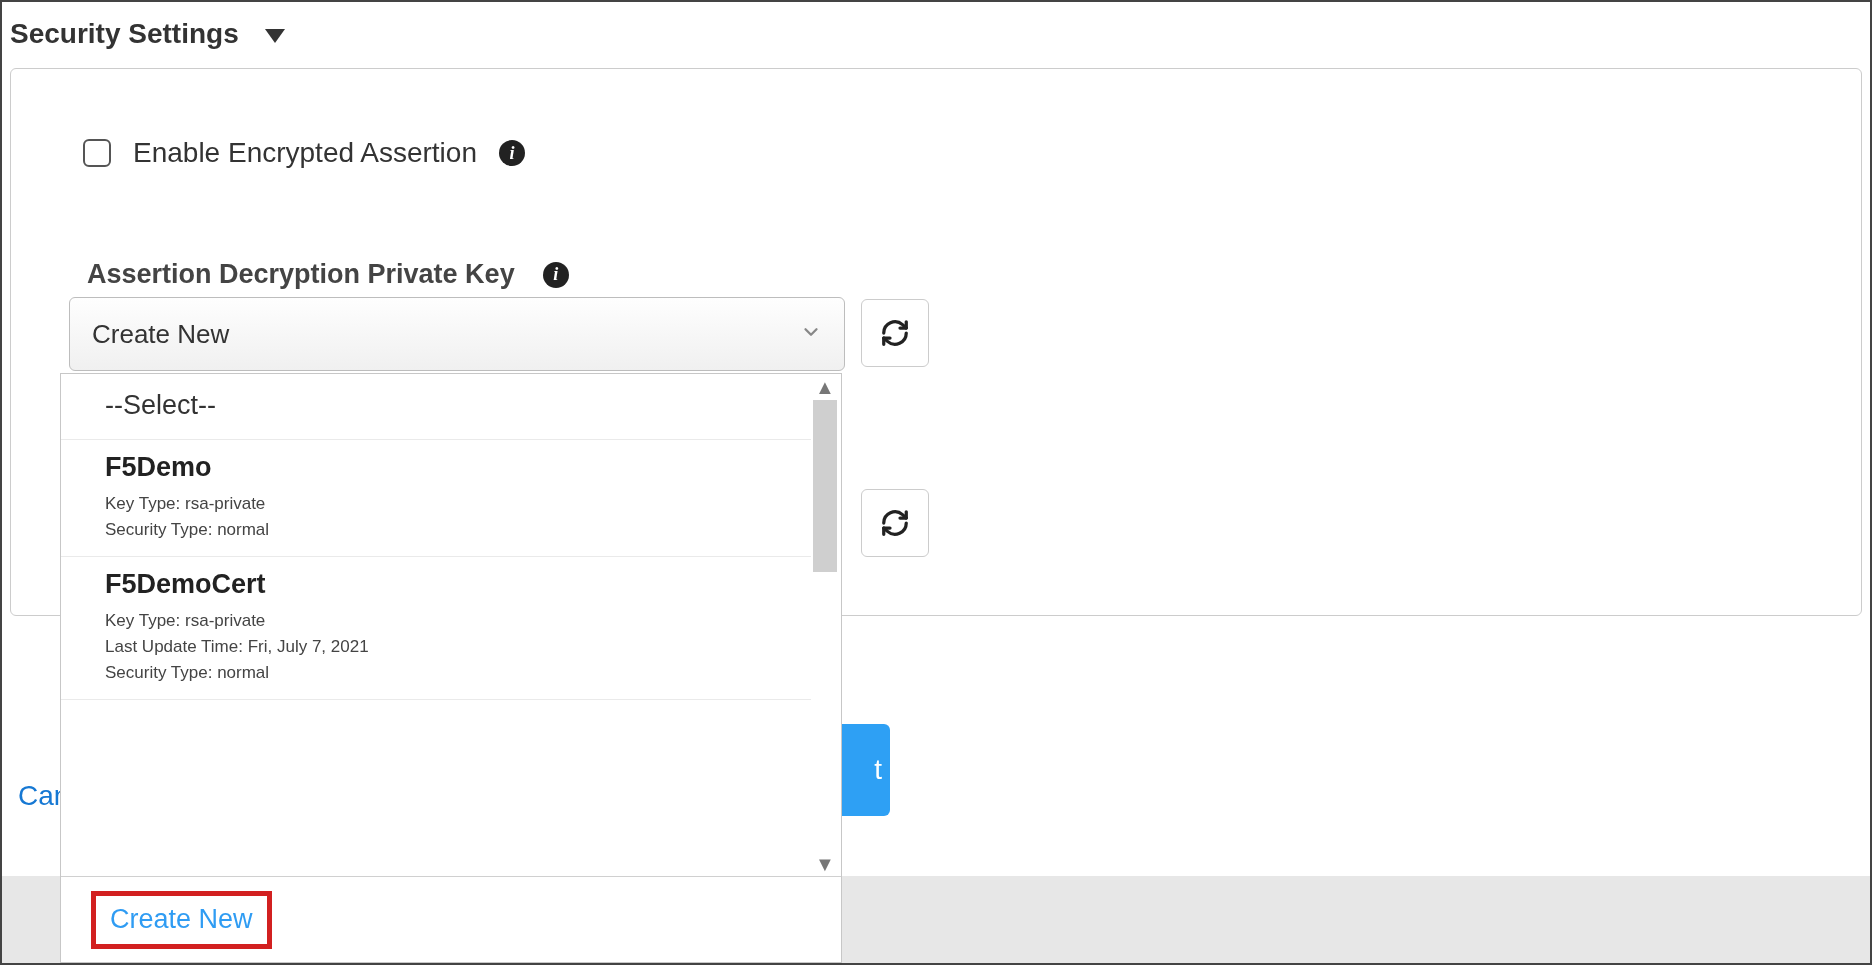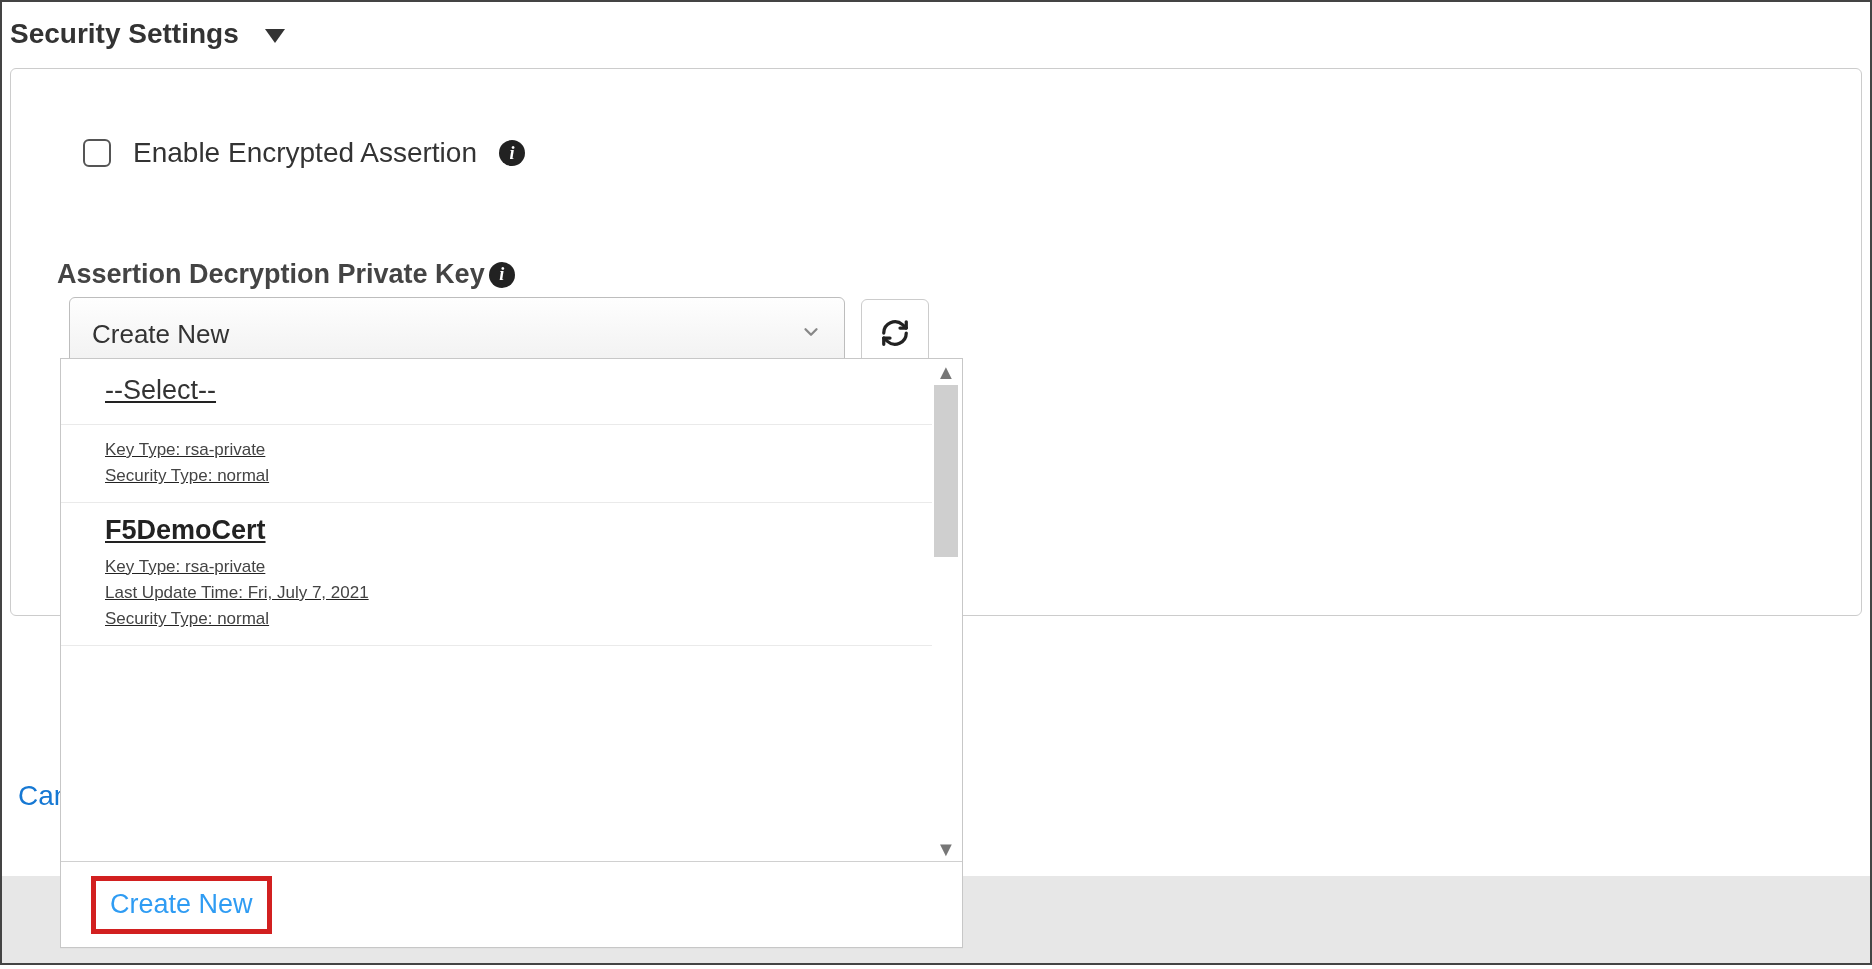--- a/index.html
+++ b/index.html
@@ -78,23 +78,23 @@
     border-radius: 6px;
     background: #fff;
   }
   .checkbox-label {
     font-size: 28px;
     color: #333;
   }
 
   .field-label-row {
     position: absolute;
-    left: 46px; top: 190px;
-    display: flex; align-items: center;
-    gap: 4px;
+    left: 76px; top: 190px;
+    display: flex; align-items: center;
+    gap: 28px;
   }
   .field-label-text {
     font-size: 27px;
     font-weight: 700;
     color: #444;
   }
 
   .info-icon {
     display: inline-flex;
     width: 26px; height: 26px;
@@ -135,28 +135,27 @@
     border-radius: 6px;
     background: #fff;
     display: flex; align-items: center; justify-content: center;
     color: #333;
   }
   .refresh1 { left: 850px; top: 230px; }
   .refresh2 { left: 850px; top: 420px; }
 
   .dropdown {
     position: absolute;
-    left: 60px; top: 358px;
-    width: 903px;
+    left: 60px; top: 373px;
+    width: 782px;
     height: 590px;
     border: 1.5px solid #c7c7c7;
     background: #fff;
     z-index: 50;
     box-shadow: 0 1px 0 rgba(0,0,0,0.02);
-    text-decoration: underline;
   }
   .dropdown-scroll {
     width: 100%;
     height: 504px;
     overflow: hidden;
     position: relative;
   }
   .scrollbar-track {
     position: absolute;
     right: 2px; top: 4px;
@@ -297,20 +296,21 @@
     <span>t</span>
   </div>
 
   <div class="dropdown">
     <div class="dropdown-scroll">
       <div class="dd-item placeholder">
         <span>--Select--</span>
       </div>
 
       <div class="dd-item">
+        <div class="title">F5Demo</div>
         <div class="meta">Key Type: rsa-private</div>
         <div class="meta">Security Type: normal</div>
       </div>
 
       <div class="dd-item">
         <div class="title">F5DemoCert</div>
         <div class="meta">Key Type: rsa-private</div>
         <div class="meta">Last Update Time: Fri, July 7, 2021</div>
         <div class="meta">Security Type: normal</div>
       </div>

